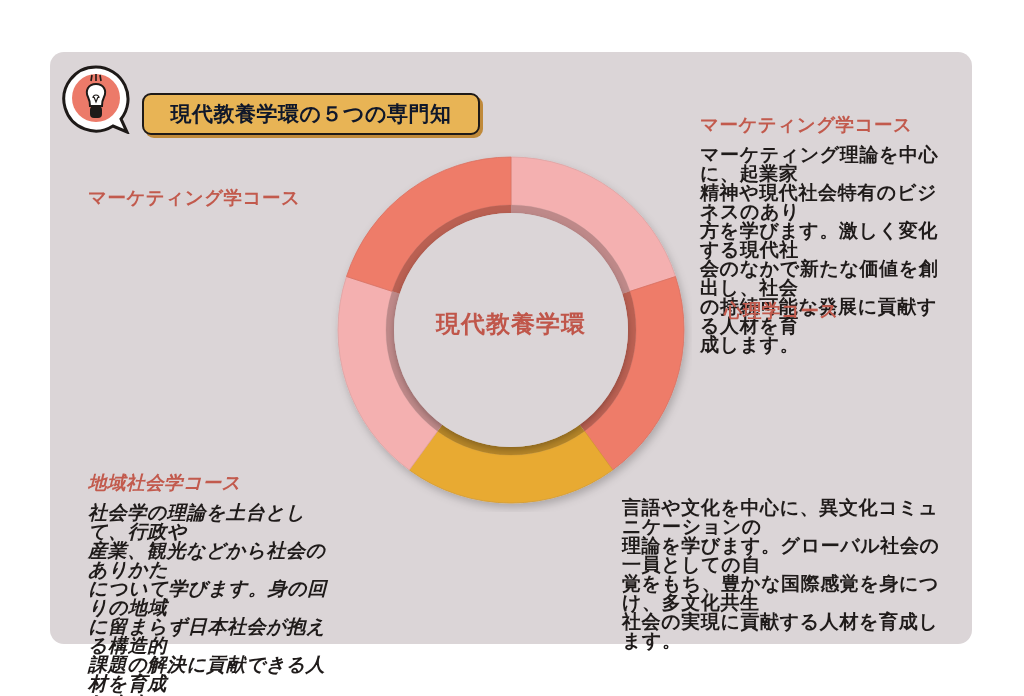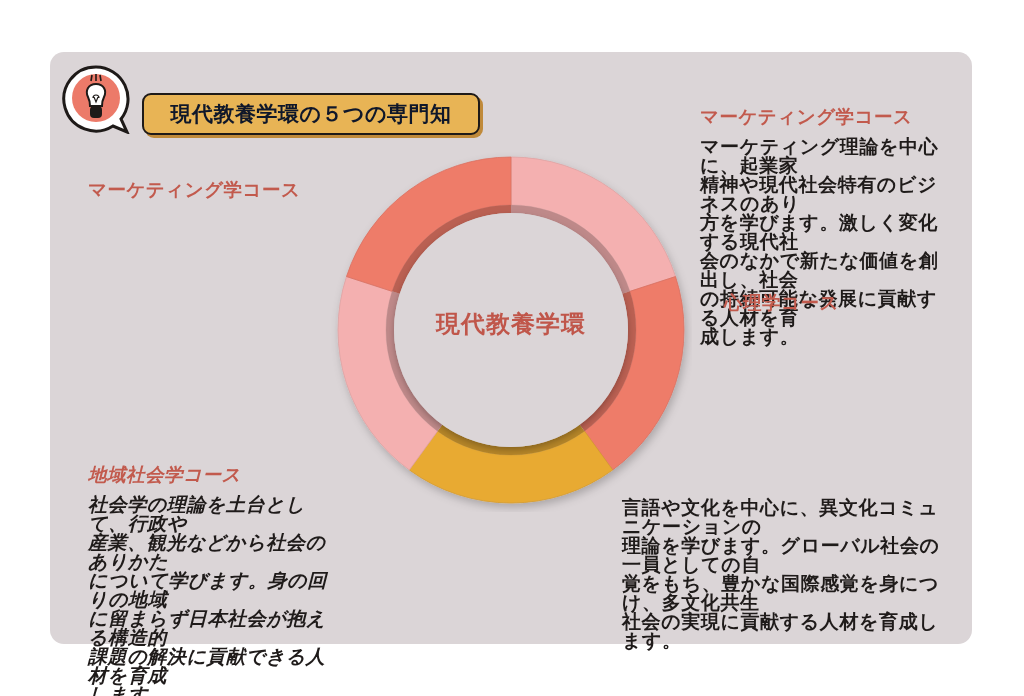--- a/index.html
+++ b/index.html
@@ -23,21 +23,21 @@
     box-sizing: border-box;
   }
   .ring-wrap { position: absolute; left: 330px; top: 150px; width: 362px; height: 362px; }
   .ring-wrap svg { display: block; }
   .center-label {
     position: absolute; left: 400px; top: 308px; width: 222px; text-align: center;
     font-size: 24px; font-weight: bold; color: #c0564a; letter-spacing: 1px;
   }
   .course { position: absolute; }
   .course h3 {
-    margin: 0 0 8px 0; font-size: 18.5px; font-weight: bold; color: #c25a4d; letter-spacing: 0.5px;
+    margin: 8px 0 8px 0; font-size: 18.5px; font-weight: bold; color: #c25a4d; letter-spacing: 0.5px;
     white-space: nowrap;
   }
   .course p {
     margin: 0; font-size: 19px; font-weight: bold; color: #1f1b1a; line-height: 19px;
     letter-spacing: 0.6px;
   }
   #c-sust { left: 88px; top: 177px; width: 250px; }
   #c-mkt  { left: 700px; top: 104px; width: 255px; }
   #c-psy  { left: 724px; top: 290px; width: 225px; }
   #c-reg  { left: 88px; top: 462px; width: 250px; font-style: italic; }

